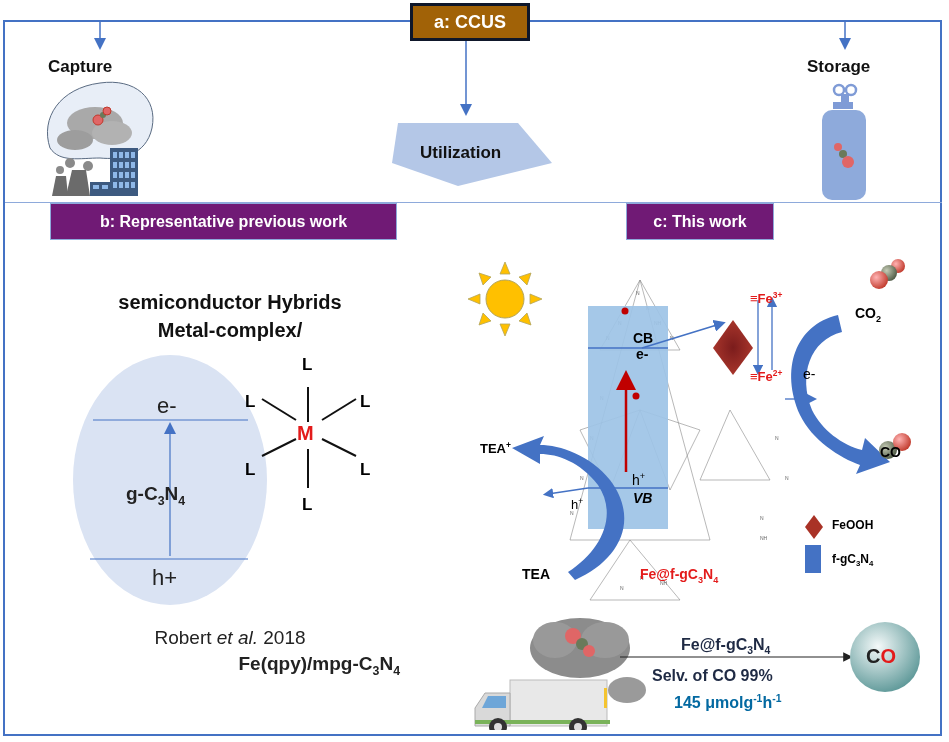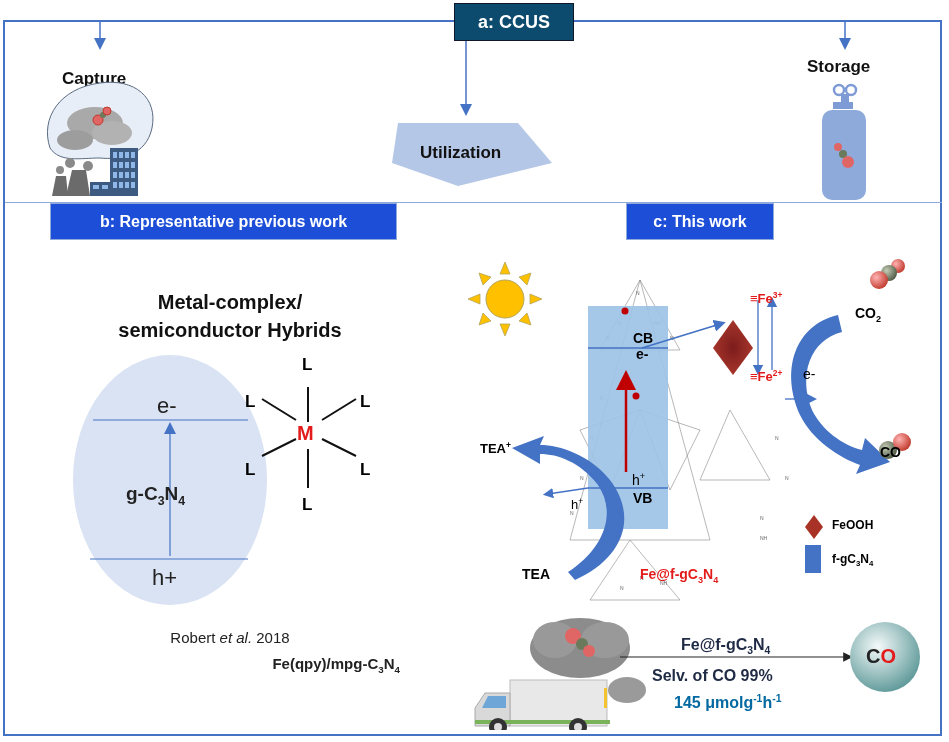--- a/index.html
+++ b/index.html
@@ -3,29 +3,29 @@
 <meta charset="utf-8">
 <style>
   html, body { margin: 0; padding: 0; background: #ffffff; }
   body { width: 949px; height: 742px; position: relative; overflow: hidden;
          font-family: "Liberation Sans", sans-serif; }
   .abs { position: absolute; }
   .frame { position: absolute; left: 3px; top: 20px; width: 939px; height: 716px;
            border: 2px solid #4472c4; box-sizing: border-box; }
   .hsep { position: absolute; left: 5px; top: 202px; width: 937px; height: 1px; background: #8eaadb; }
   .ccus { position: absolute; left: 410px; top: 3px; width: 120px; height: 38px;
-          background: #0c4a6e; border: 1px solid #0f172a; color: #fff; font-weight: bold;
-          font-size: 18px; display: flex; align-items: center; justify-content: center; box-sizing: border-box; margin-left: 44px; }
+          background: #a16207; border: 3px solid #0f172a; color: #fff; font-weight: bold;
+          font-size: 18px; display: flex; align-items: center; justify-content: center; box-sizing: border-box; }
   .lbl { font-weight: bold; font-size: 17px; color: #111; }
-  .hdr { position: absolute; background: #1d4ed8; color: #fff; font-weight: bold; font-size: 16px;
+  .hdr { position: absolute; background: #701a75; color: #fff; font-weight: bold; font-size: 16px;
          display: flex; align-items: center; justify-content: center; border: 1px solid #8eaadb; box-sizing: border-box; }
   .title-b { position: absolute; left: 60px; top: 288px; width: 340px; text-align: center;
              font-weight: bold; font-size: 20px; color: #111; line-height: 28px; }
   .ref { position: absolute; left: 60px; top: 625px; width: 340px; text-align: center;
-         font-size: 15px; color: #222; line-height: 26px; }
+         font-size: 19px; color: #222; line-height: 26px; }
   svg text { font-family: "Liberation Sans", sans-serif; }
   sub, sup { font-size: 0.65em; }
 </style>
 </head>
 <body>
 
 <div class="frame"></div>
 <div class="hsep"></div>
 
 <svg class="abs" style="left:0;top:0" width="949" height="200">
@@ -36,21 +36,21 @@
   </defs>
   <line x1="100" y1="22" x2="100" y2="44" stroke="#4472c4" stroke-width="1.5" marker-end="url(#arrBlue)"></line>
   <line x1="466" y1="40" x2="466" y2="110" stroke="#4472c4" stroke-width="1.5" marker-end="url(#arrBlue)"></line>
   <line x1="845" y1="22" x2="845" y2="44" stroke="#4472c4" stroke-width="1.5" marker-end="url(#arrBlue)"></line>
 
   <polygon points="398,123 518,123 552,163 458,186 392,163" fill="#b4c7e7"></polygon>
 </svg>
 
 <div class="ccus">a: CCUS</div>
 
-<div class="abs lbl" style="left:62px;top:57px;margin-top:12px;">Capture</div>
+<div class="abs lbl" style="left:48px;top:57px;">Capture</div>
 <div class="abs lbl" style="left:420px;top:143px;">Utilization</div>
 <div class="abs lbl" style="left:807px;top:57px;">Storage</div>
 
 <svg class="abs" style="left:40px;top:78px" width="120" height="120">
   <path d="M10,70 C0,40 20,10 60,5 C95,0 118,20 112,50 C106,78 80,82 60,80 C40,80 20,85 10,70 z" fill="#e8eef7" stroke="#5a6b82" stroke-width="1"></path>
   <ellipse cx="55" cy="45" rx="28" ry="16" fill="#a9a9a9"></ellipse>
   <ellipse cx="35" cy="62" rx="18" ry="10" fill="#9d9d9d"></ellipse>
   <ellipse cx="72" cy="55" rx="20" ry="12" fill="#b2b2b2"></ellipse>
   <circle cx="58" cy="42" r="5" fill="#e06666" stroke="#c0392b"></circle>
   <circle cx="63" cy="37" r="3" fill="#6a7a5a"></circle>
@@ -92,22 +92,22 @@
   <rect x="7" y="28" width="44" height="90" rx="10" fill="#8eaadb"></rect>
   <circle cx="23" cy="65" r="4" fill="#e06666"></circle>
   <circle cx="28" cy="72" r="4" fill="#6a7a5a"></circle>
   <circle cx="33" cy="80" r="6" fill="#e06666"></circle>
 </svg>
 
 <div class="hdr" style="left:50px;top:203px;width:347px;height:37px;">b: Representative previous work</div>
 <div class="hdr" style="left:626px;top:203px;width:148px;height:37px;">c: This work</div>
 
 <div class="title-b">
+  <div>semiconductor Hybrids</div>
   <div>Metal-complex/</div>
-  <div>semiconductor Hybrids</div>
 </div>
 
 <svg class="abs" style="left:60px;top:350px" width="360" height="270">
   <defs>
     <marker id="arrB2" markerWidth="10" markerHeight="10" refX="5" refY="5" orient="auto">
       <path d="M0,0 L10,5 L0,10 z" fill="#4472c4"></path>
     </marker>
   </defs>
   <ellipse cx="110" cy="130" rx="97" ry="125" fill="#dae3f3"></ellipse>
   <line x1="33" y1="70" x2="188" y2="70" stroke="#4472c4" stroke-width="1"></line>
@@ -242,21 +242,21 @@
   <path d="M135,340 C180,320 200,280 170,240 C150,215 120,205 100,205 L104,196 L72,208 L100,224 L100,214 C118,214 140,222 158,245 C178,275 162,310 128,332 z" fill="#4472c4"></path>
   <line x1="148" y1="248" x2="108" y2="254" stroke="#4472c4" stroke-width="1.3" marker-end="url(#arrC)"></line>
 
   <polygon points="374,275 383,287 374,299 365,287" fill="#a93226"></polygon>
   <rect x="365" y="305" width="16" height="28" fill="#4472c4"></rect>
 </svg>
 
 <div class="abs" style="left:633px;top:330px;font-size:14px;font-weight:bold;">CB</div>
 <div class="abs" style="left:636px;top:346px;font-size:14px;font-weight:bold;">e-</div>
 <div class="abs" style="left:632px;top:471px;font-size:14px;"><span>h</span><sup>+</sup></div>
-<div class="abs" style="left:633px;top:490px;font-size:14px;font-weight:bold;">VB</div>
+<div class="abs" style="left:633px;top:490px;font-size:14px;font-weight:bold;font-style:italic;">VB</div>
 
 <div class="abs" style="left:750px;top:290px;font-size:13px;font-weight:bold;color:#e31b1b;"><span>≡Fe</span><sup>3+</sup></div>
 <div class="abs" style="left:750px;top:368px;font-size:13px;font-weight:bold;color:#e31b1b;"><span>≡Fe</span><sup>2+</sup></div>
 <div class="abs" style="left:803px;top:366px;font-size:14px;">e-</div>
 
 <div class="abs" style="left:855px;top:305px;font-size:14px;font-weight:bold;"><span>CO</span><sub>2</sub></div>
 <div class="abs" style="left:880px;top:444px;font-size:14px;font-weight:bold;">CO</div>
 
 <div class="abs" style="left:480px;top:440px;font-size:13px;font-weight:bold;"><span>TEA</span><sup>+</sup></div>
 <div class="abs" style="left:571px;top:496px;font-size:13px;"><span>h</span><sup>+</sup></div>

